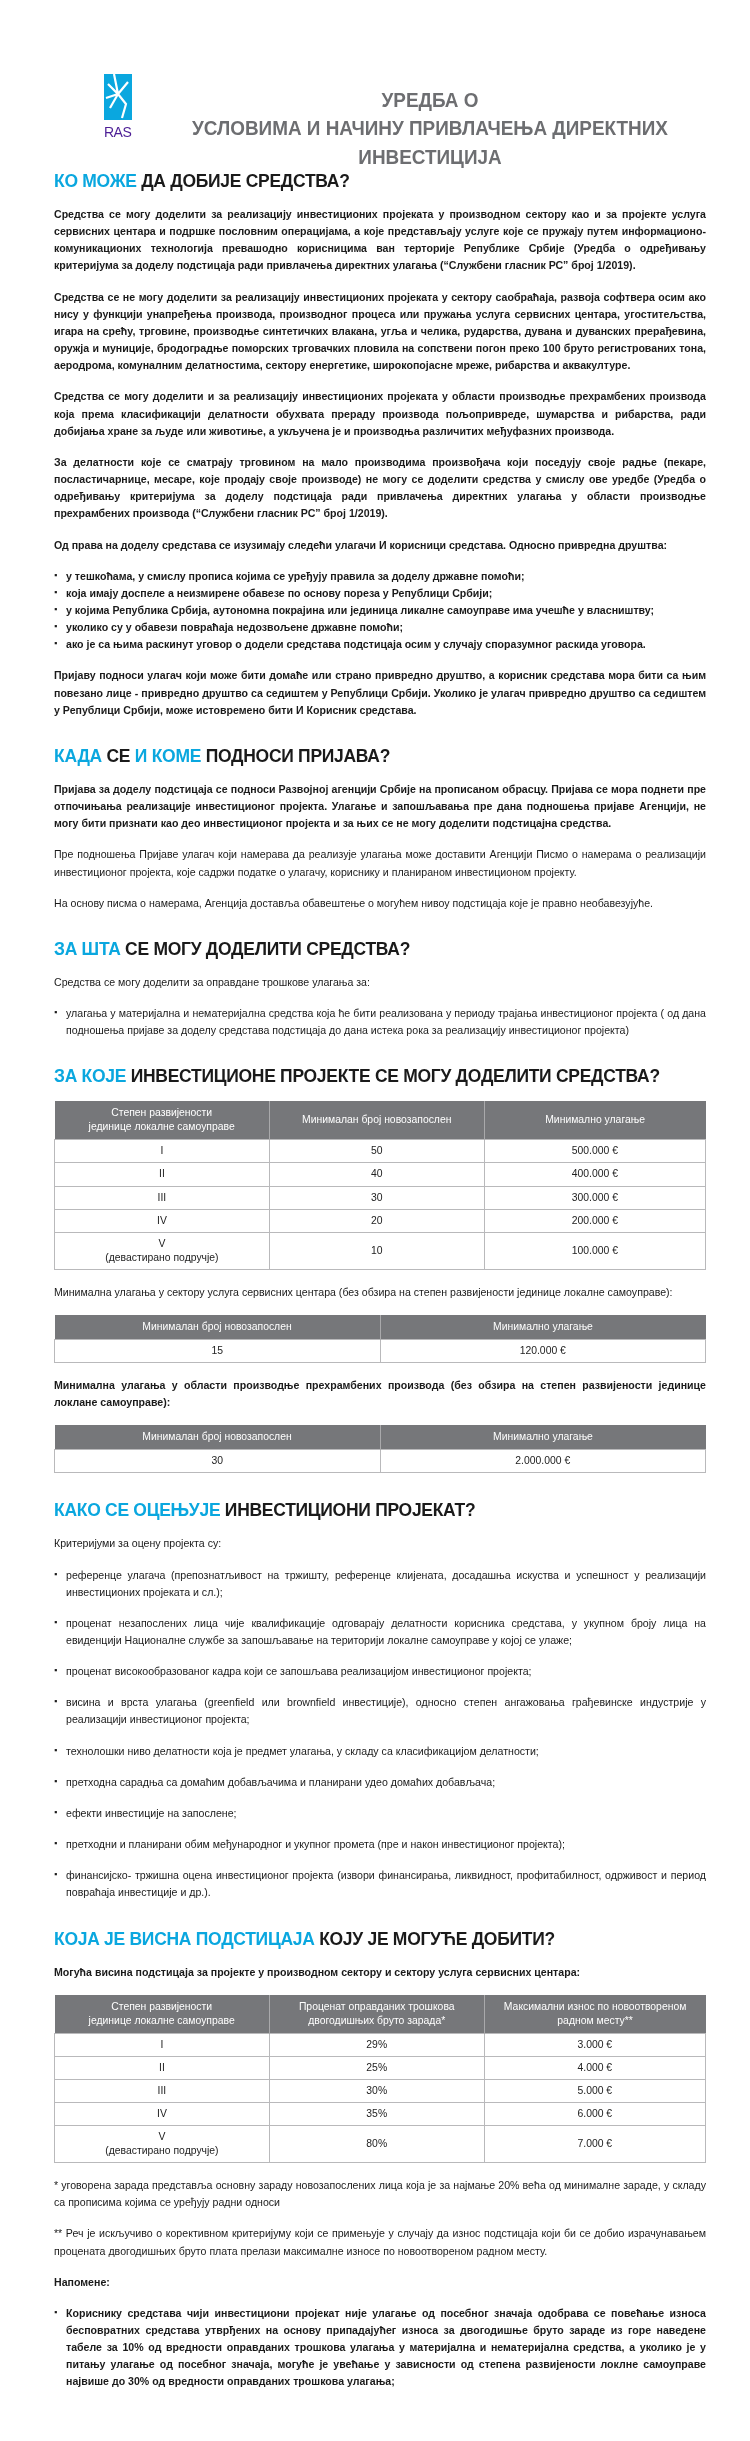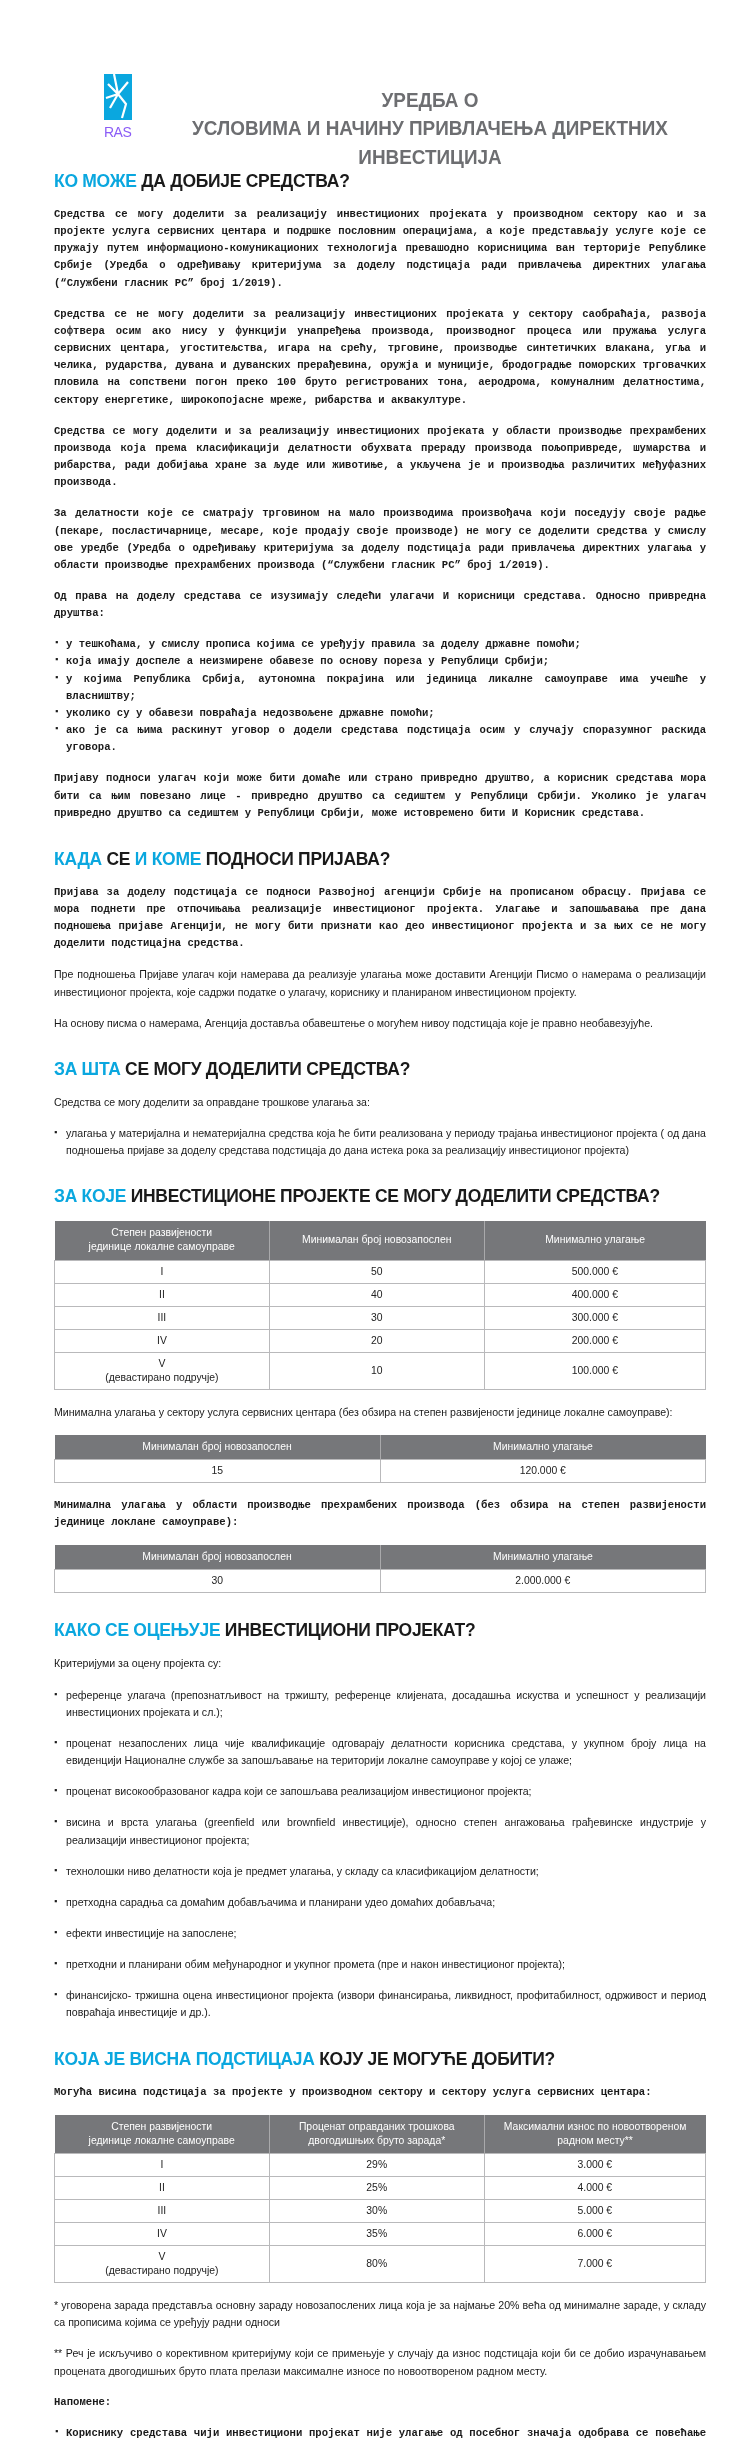--- a/index.html
+++ b/index.html
@@ -1,26 +1,26 @@
 <!DOCTYPE html>
 <html><head>
 <meta charset="utf-8">
 <style>
   * { box-sizing: border-box; margin: 0; padding: 0; }
   body { width: 750px; background: #ffffff; font-family: "Liberation Sans", sans-serif; color: #1a1a1a; }
   .page { width: 750px; min-height: 2441px; padding: 0 44px 0 54px; position: relative; }
   .header { height: 150px; position: relative; }
   .logo { position: absolute; left: 50px; top: 74px; width: 40px; }
   .logo-box { width: 28px; height: 46px; background: #0aa7df; position: relative; overflow: hidden; }
-  .logo-text { font-size: 14px; color: #8b5cf6; letter-spacing: -0.5px; margin-top: 4px; font-family: "Liberation Sans", sans-serif; }
+  .logo-text { font-size: 14px; color: #4c1d95; letter-spacing: -0.5px; margin-top: 4px; font-family: "Liberation Sans", sans-serif; }
   .title { position: absolute; left: 100px; right: 0; top: 86px; text-align: center; color: #6d6e71; font-weight: bold; font-size: 21px; line-height: 1.35; font-family: "Liberation Sans Narrow", "Liberation Sans", sans-serif; transform: scaleX(0.9); }
   h2 { font-size: 19px; font-weight: bold; margin: 20px 0 14px; letter-spacing: -0.3px; transform-origin: left; transform: scaleX(0.92); white-space: nowrap; }
   h2 .blue { color: #0aa7df; }
   p { font-size: 10.6px; line-height: 1.62; text-align: justify; margin-bottom: 14px; }
-  p.bold, li.bold { font-weight: bold; font-family: Liberation Mono, monospace; }
+  p.bold, li.bold { font-weight: bold; }
   ul { list-style: none; margin-bottom: 14px; }
   ul li { font-size: 10.6px; line-height: 1.62; padding-left: 12px; position: relative; text-align: justify; }
   ul li::before { content: "▪"; position: absolute; left: 0; top: 0; font-size: 9px; }
   ul.spaced li { margin-bottom: 14px; }
   table { width: 100%; border-collapse: collapse; margin: 8px 0 14px; font-size: 10.4px; }
   th { background: #76777a; color: #fff; font-weight: normal; padding: 5px 4px; line-height: 1.35; border-right: 1px solid #a9a9ab; }
   th:last-child { border-right: none; }
   td { text-align: center; padding: 4px 4px; border: 1px solid #b9b9bb; line-height: 1.35; color: #222; }
   .sec { margin-bottom: 26px; }
 </style>

